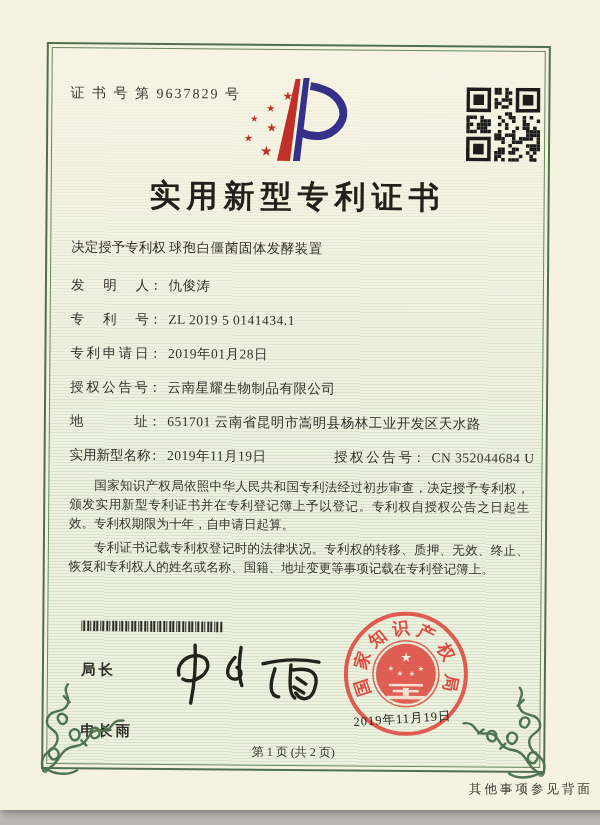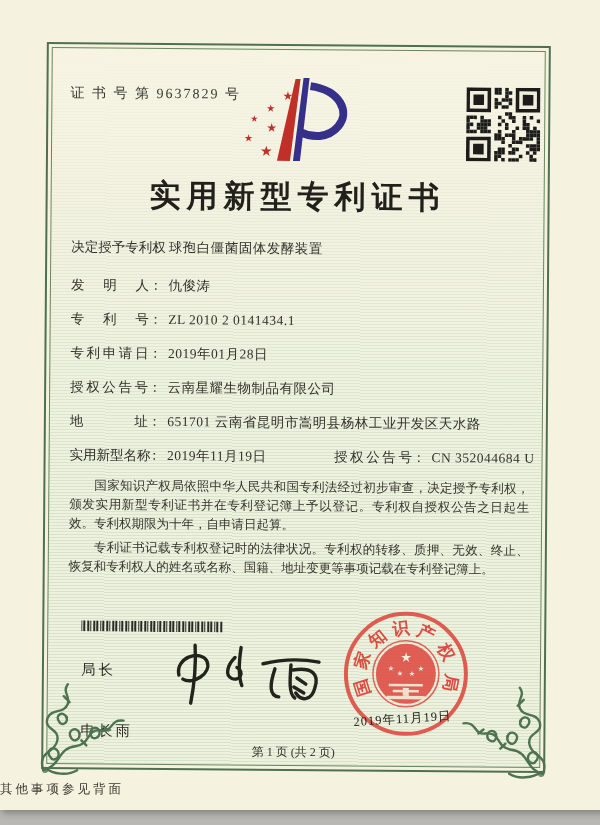--- a/index.html
+++ b/index.html
@@ -35,26 +35,26 @@
   .cert-no{left:18px;top:36px;font-size:14px;letter-spacing:2px;color:#3a382f;}
   .title{left:0;top:126px;width:100%;text-align:center;font-size:31px;font-weight:700;letter-spacing:6px;color:#21201b;}
   .frow{left:20px;font-size:13.5px;height:18px;white-space:nowrap;color:#33312a;}
   .flabel{display:inline-block;width:78px;text-align:justify;text-align-last:justify;vertical-align:bottom;}
   .fcolon{margin-right:6px;}
   .fvalue{letter-spacing:.5px;}
   .fgroup2{margin-left:64px;}
   .paras{left:20px;top:428px;width:460px;font-size:12.5px;line-height:19px;text-align:justify;color:#37352c;}
   .paras p{margin:0 0 5px 0;text-indent:2em;}
   .barcode{left:33px;top:572px;}
-  .signer{left:33px;font-size:14.5px;font-weight:400;letter-spacing:3px;color:#2b2a22;}
+  .signer{left:33px;font-size:14.5px;font-weight:700;letter-spacing:3px;color:#2b2a22;}
   .sig{left:115px;top:590px;}
   .seal{left:294px;top:559px;}
   .seal-date{left:306px;top:660px;font-size:12.5px;letter-spacing:1px;color:#24231d;transform:rotate(-4deg);white-space:nowrap;}
   .page-note{left:0;top:694px;width:100%;text-align:center;font-size:12px;color:#35332b;}
-  .back-note{position:absolute;left:0;top:781px;width:593px;text-align:left;font-size:12.5px;letter-spacing:3px;color:#3a382f;}
+  .back-note{position:absolute;left:0;top:781px;width:593px;text-align:right;font-size:12.5px;letter-spacing:3px;color:#3a382f;}
   .flourish{width:96px;height:96px;}
   .fl-left{left:-14px;top:634px;}
   .fl-right{right:-14px;top:634px;transform:scaleX(-1);}
   svg{display:block;}
 </style>
 </head>
 <body>
 
 <div class="paper">
   <div class="frame-wrap">
@@ -210,21 +210,21 @@
 
         <div class="abs title">实用新型专利证书</div>
 
         <div class="abs frow" style="top:190px">
           <span class="flabel">决定授予专利权</span><span class="fcolon">：</span><span class="fvalue">球孢白僵菌固体发酵装置</span>
         </div>
         <div class="abs frow" style="top:228px">
           <span class="flabel">发明人</span><span class="fcolon">：</span><span class="fvalue">仇俊涛</span>
         </div>
         <div class="abs frow" style="top:262px">
-          <span class="flabel">专利号</span><span class="fcolon">：</span><span class="fvalue">ZL 2010 2 0141434.1</span>
+          <span class="flabel">专利号</span><span class="fcolon">：</span><span class="fvalue">ZL 2019 5 0141434.1</span>
         </div>
         <div class="abs frow" style="top:296px">
           <span class="flabel">专利申请日</span><span class="fcolon">：</span><span class="fvalue">2019年01月28日</span>
         </div>
         <div class="abs frow" style="top:330px">
           <span class="flabel">授权公告号</span><span class="fcolon">：</span><span class="fvalue">云南星耀生物制品有限公司</span>
         </div>
         <div class="abs frow" style="top:364px">
           <span class="flabel">地址</span><span class="fcolon">：</span><span class="fvalue">651701 云南省昆明市嵩明县杨林工业开发区天水路</span>
         </div>

